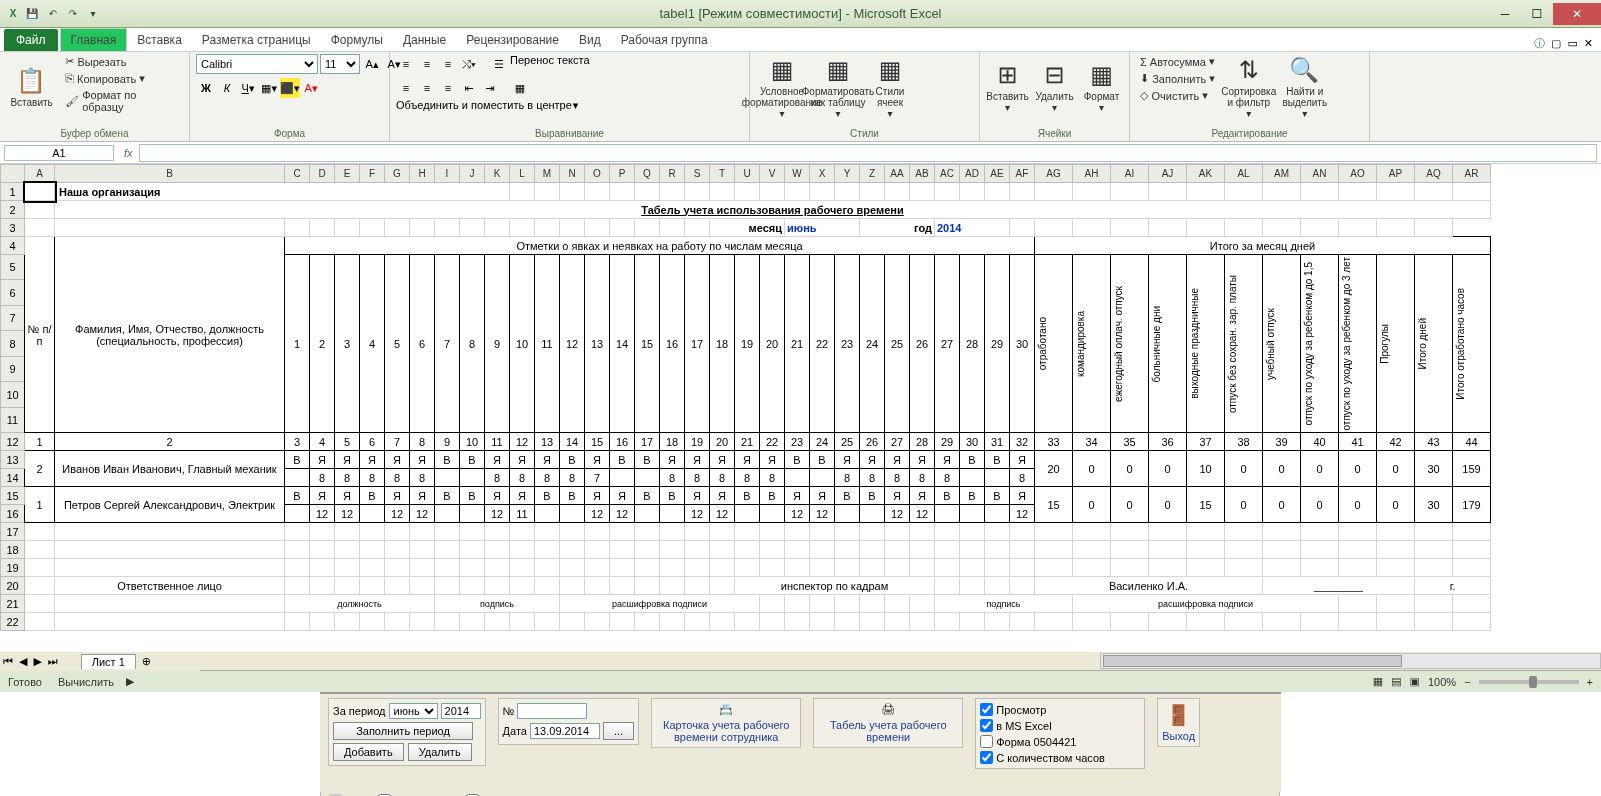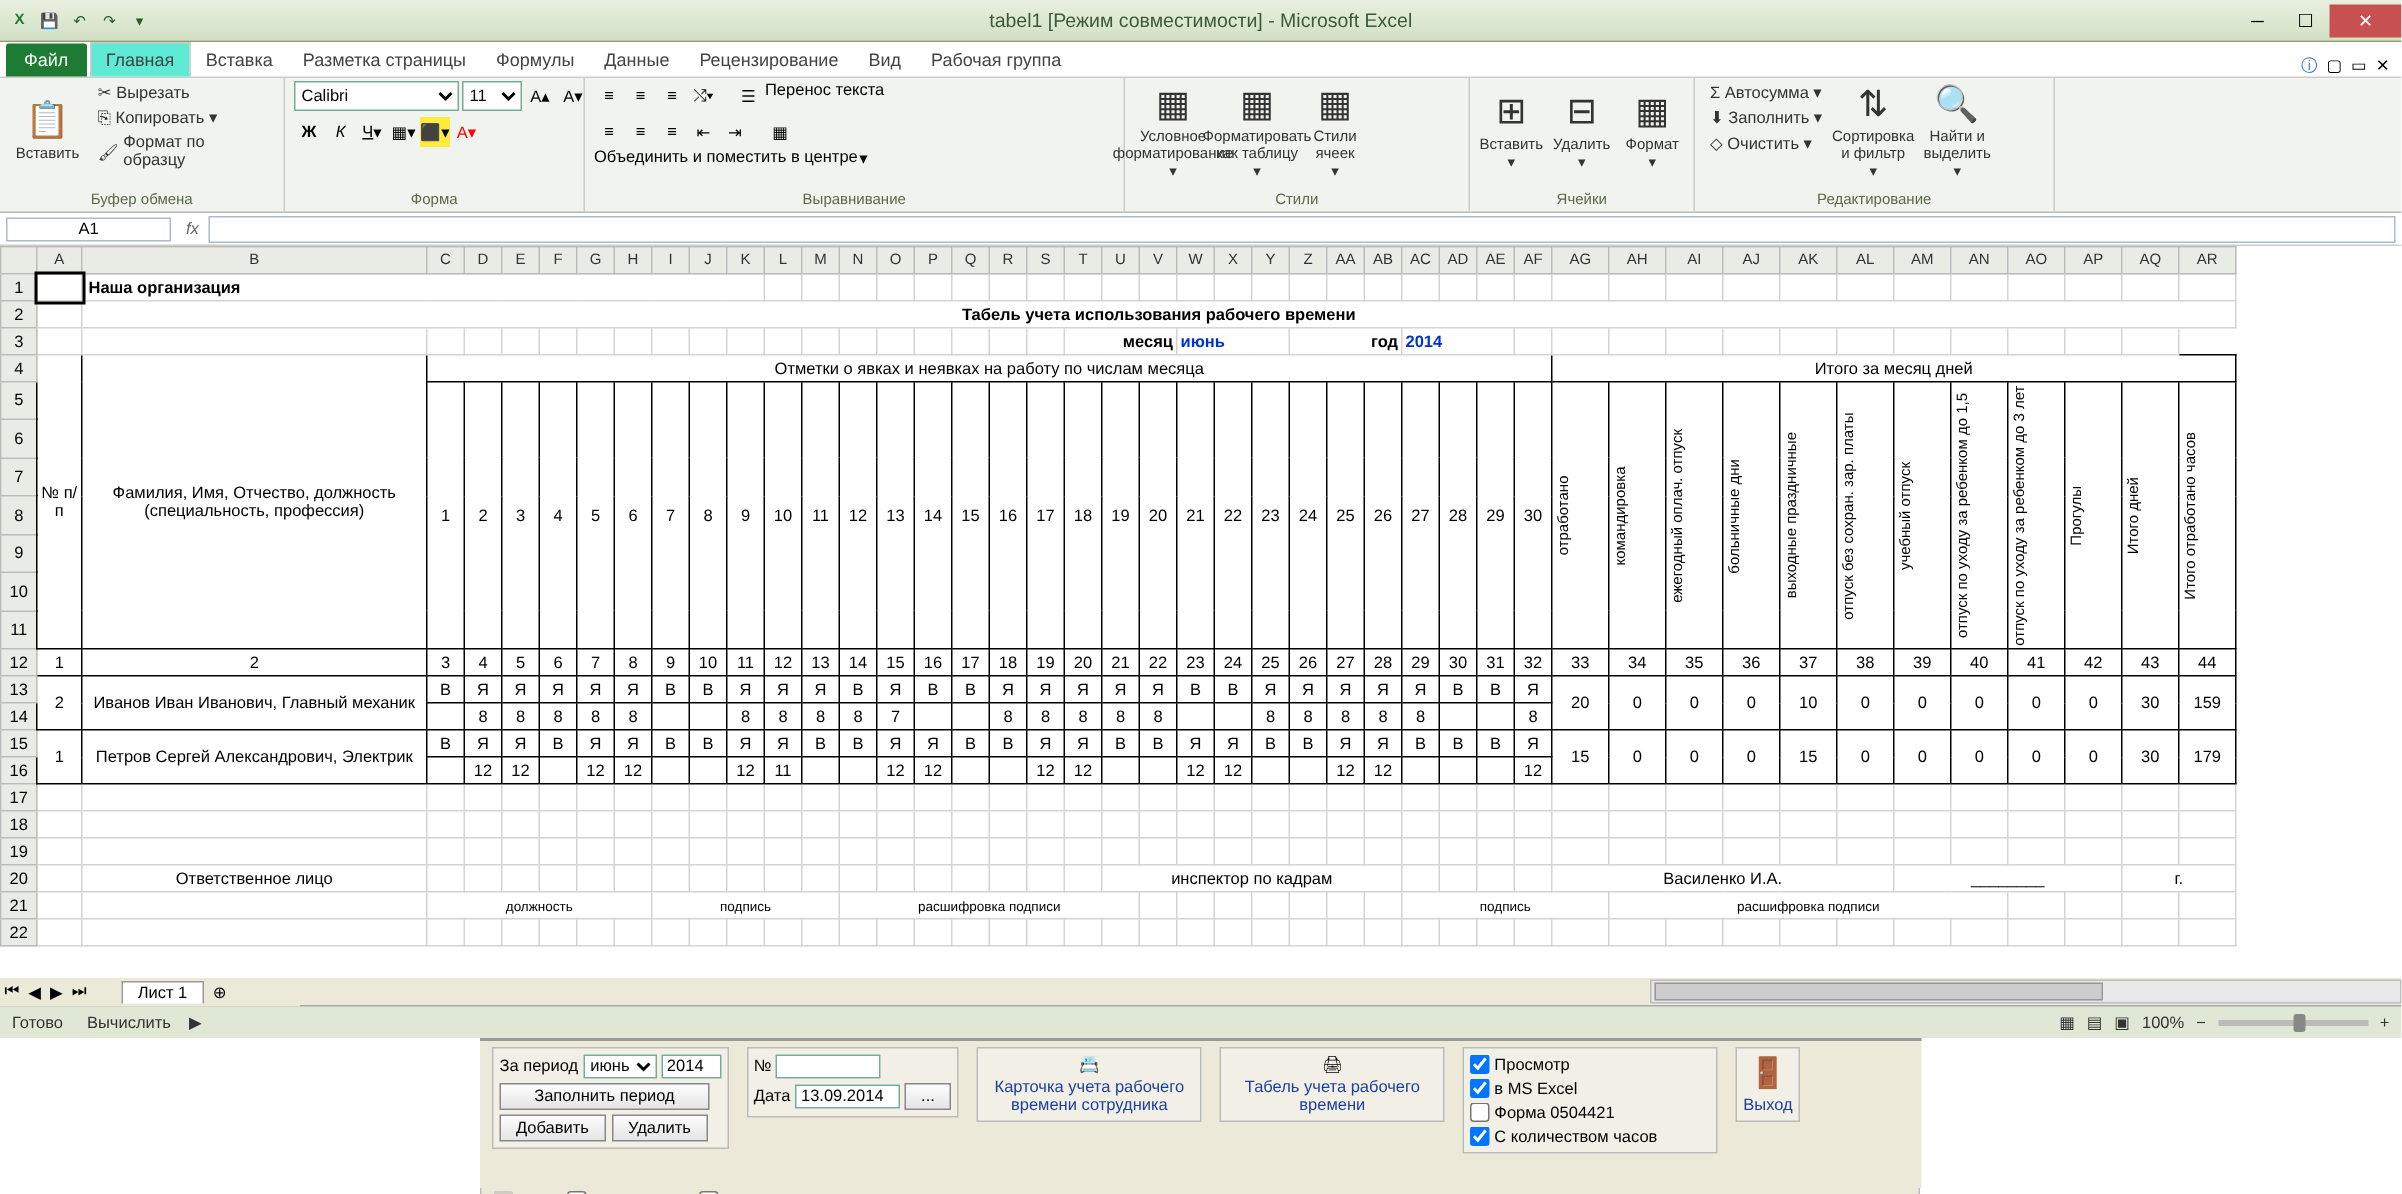--- a/index.html
+++ b/index.html
@@ -7,21 +7,21 @@
 .titlebar{height:28px;background:linear-gradient(#e8f0e0,#d2e0c4);display:flex;align-items:center;border-bottom:1px solid #8ba169;position:relative;}
 .qat{display:flex;align-items:center;gap:2px;padding:0 4px;}
 .qat-icon{width:18px;height:18px;display:flex;align-items:center;justify-content:center;font-size:10px;color:#2a5a2a;}
 .title-text{position:absolute;left:50%;transform:translateX(-50%);font-size:13px;color:#3a5a3a;}
 .win-controls{margin-left:auto;display:flex;}
 .win-btn{width:32px;height:22px;display:flex;align-items:center;justify-content:center;font-size:12px;}
 .win-close{background:#c75050;color:#fff;width:48px;}
 .tabs-row{height:24px;background:#fff;display:flex;align-items:flex-end;border-bottom:1px solid #ccc;padding-left:4px;position:relative;}
 .file-tab{background:#1e7b34;color:#fff;padding:4px 12px;font-size:12px;border-radius:2px 2px 0 0;margin-right:2px;}
 .tab{padding:4px 10px;font-size:12px;color:#444;cursor:pointer;}
-.tab.active{background:#5eead4;border:1px solid #ccc;border-bottom:none;}
+.tab.active{background:#22c55e;border:1px solid #ccc;border-bottom:none;}
 .tabs-right{margin-left:auto;display:flex;align-items:center;gap:6px;padding-right:8px;}
 .ribbon{height:90px;background:#f1f3ee;border-bottom:1px solid #bbb;display:flex;}
 .rgroup{border-right:1px solid #ccc;padding:2px 6px;display:flex;flex-direction:column;justify-content:space-between;}
 .rgroup-body{display:flex;gap:4px;align-items:flex-start;flex:1;}
 .rgroup-label{text-align:center;font-size:10px;color:#5a6a4a;padding-top:2px;}
 .big-btn{display:flex;flex-direction:column;align-items:center;justify-content:center;width:52px;height:66px;font-size:10px;text-align:center;color:#333;}
 .big-btn .ico{font-size:24px;margin-bottom:2px;}
 .small-row{display:flex;flex-direction:column;gap:2px;font-size:11px;color:#333;}
 .small-row div{padding:1px 4px;display:flex;align-items:center;gap:3px;}
 .font-sel{display:flex;gap:2px;}
@@ -34,21 +34,21 @@
 .formula-bar{flex:1;border:1px solid #abc;height:18px;margin-right:4px;}
 .sheet-area{height:488px;overflow:auto;position:relative;background:#fff;}
 table.grid{border-collapse:collapse;table-layout:fixed;}
 table.grid th{background:#e8ece4;border:1px solid #bbb;font-weight:normal;font-size:10px;color:#333;text-align:center;height:18px;}
 table.grid td{border:1px solid #d4d4d4;font-size:11px;height:18px;padding:0 2px;text-align:center;vertical-align:middle;}
 .col-hdr{width:25px;}
 .rowh{background:#e8ece4;border:1px solid #bbb!important;font-size:10px;width:24px;}
 .sel-cell{background:#fff;outline:2px solid #000;}
 .b-cell{border:1px solid #000!important;}
 .hdr-title{font-size:18px;font-weight:bold;text-align:left!important;padding-left:4px!important;}
-.hdr-sub{font-size:16px;font-weight:bold;}
+.hdr-sub{font-size:16px;font-weight:bold;text-decoration:underline;}
 .vtxt{writing-mode:vertical-rl;transform:rotate(180deg);font-size:10px;white-space:nowrap;padding:2px 0;}
 .sheet-tabs{height:20px;background:#ece9d8;display:flex;align-items:center;font-size:11px;border-top:1px solid #999;}
 .sheet-tab{background:#fff;border:1px solid #999;border-bottom:none;padding:1px 10px;margin-left:20px;}
 .statusbar{height:22px;background:#dfe8d4;display:flex;align-items:center;font-size:11px;color:#333;border-top:1px solid #aaa;}
 .statusbar .right{margin-left:auto;display:flex;align-items:center;gap:8px;padding-right:8px;}
 .zoom-slider{width:100px;height:4px;background:#bbb;position:relative;}
 .zoom-slider::after{content:'';position:absolute;left:50%;top:-4px;width:8px;height:12px;background:#888;border-radius:2px;}
 .bottom-panel{height:100px;background:#ece9d8;border-top:2px solid #999;display:flex;align-items:flex-start;padding:4px 8px;gap:12px;font-size:11px;margin-left:320px;margin-right:320px;}
 .panel-group{border:1px solid #bbb;padding:4px;background:#f2f0e6;display:flex;flex-direction:column;gap:3px;}
 .pbtn{background:linear-gradient(#fefefe,#e4e4e4);border:1px solid #888;padding:2px 10px;font-size:11px;cursor:pointer;}
@@ -109,21 +109,21 @@
         <div>✂ <span>Вырезать</span></div>
         <div>⎘ <span>Копировать</span> ▾</div>
         <div>🖌 <span>Формат по образцу</span></div>
       </div>
     </div>
     <div class="rgroup-label">Буфер обмена</div>
   </div>
   <div class="rgroup" style="width:200px">
     <div class="rgroup-body" style="flex-direction:column;gap:4px">
       <div class="font-sel">
-        <select class="combo" style="width:110px"><option>Calibri</option></select>
+        <select class="combo" style="width:122px"><option>Calibri</option></select>
         <select class="combo" style="width:40px"><option>11</option></select>
         <span class="mini-btn">A▴</span>
         <span class="mini-btn">A▾</span>
       </div>
       <div class="mini-btns">
         <span class="mini-btn">
             <b>Ж</b>
           </span>
         <span class="mini-btn">
             <i>К</i>

